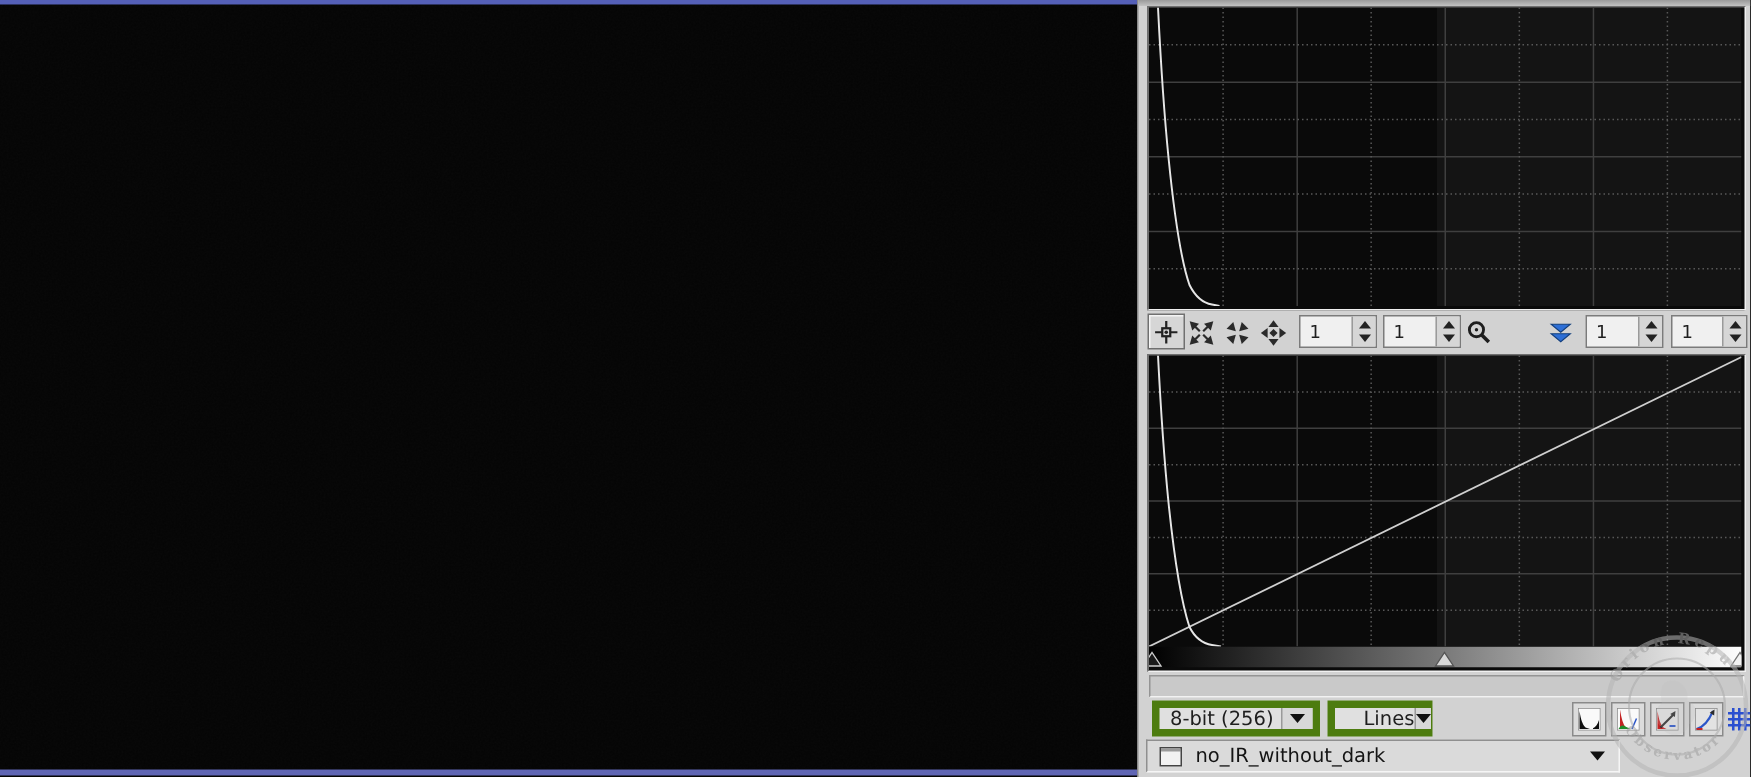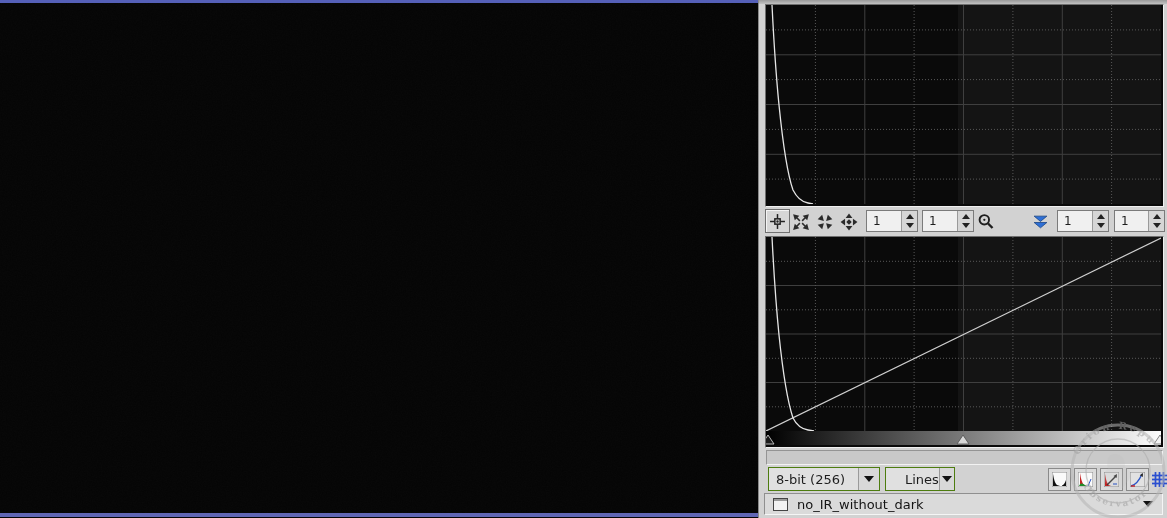--- a/index.html
+++ b/index.html
@@ -37,33 +37,33 @@
   .arr-up{width:0;height:0;border-left:4px solid transparent;border-right:4px solid transparent;
          border-bottom:5px solid #222;}
   .arr-dn{width:0;height:0;border-left:4px solid transparent;border-right:4px solid transparent;
          border-top:5px solid #222;}
 
   
   .track{position:absolute;left:7px;top:450px;width:395px;height:13px;background:#c9c9c9;
          border:1px solid #949494;border-bottom-color:#f2f2f2;border-right-color:#f2f2f2;}
 
   
-  .combo{position:absolute;top:467px;height:24px;background:#e0e0e0;border:1px solid #4d7c0f;
+  .combo{position:absolute;top:467px;height:24px;background:#e0e0e0;border:5px solid #4d7c0f;
          box-sizing:border-box;display:flex;align-items:center;}
   .combo .text{flex:1;font-size:13px;color:#1e1e1e;padding-left:7px;white-space:nowrap;}
   .combo .dd{width:20px;height:100%;display:flex;align-items:center;justify-content:center;
          border-left:1px solid #9a9a9a;background:#d8d8d8;}
   .dd-tri{width:0;height:0;border-left:5px solid transparent;border-right:5px solid transparent;
          border-top:6px solid #111;}
 
   .mini-btn{position:absolute;top:468px;width:23px;height:23px;background:#dcdcdc;
          border:1px solid #8a8a8a;box-sizing:border-box;display:flex;align-items:center;justify-content:center;}
 
   
-  .view-combo{position:absolute;left:5px;top:493px;width:399px;height:22px;background:#dadada;
+  .view-combo{position:absolute;left:5px;top:493px;width:316px;height:22px;background:#dadada;
          border:1px solid #8f8f8f;border-bottom-color:#f5f5f5;border-right-color:#f5f5f5;
          box-sizing:border-box;display:flex;align-items:center;}
   .win-ico{width:13px;height:11px;margin-left:8px;background:#f2f2f2;border:1px solid #444;
          box-shadow:inset 0 2px 0 #9a9a9a;}
   .view-combo .text{flex:1;font-size:13px;color:#141414;padding-left:9px;white-space:nowrap;}
   .view-combo .dd-tri{margin-right:9px;}
 
   
   .watermark{position:absolute;left:1028px;top:381px;width:180px;height:180px;
          opacity:.55;pointer-events:none;font-family:"DejaVu Serif","Liberation Serif",serif;}

